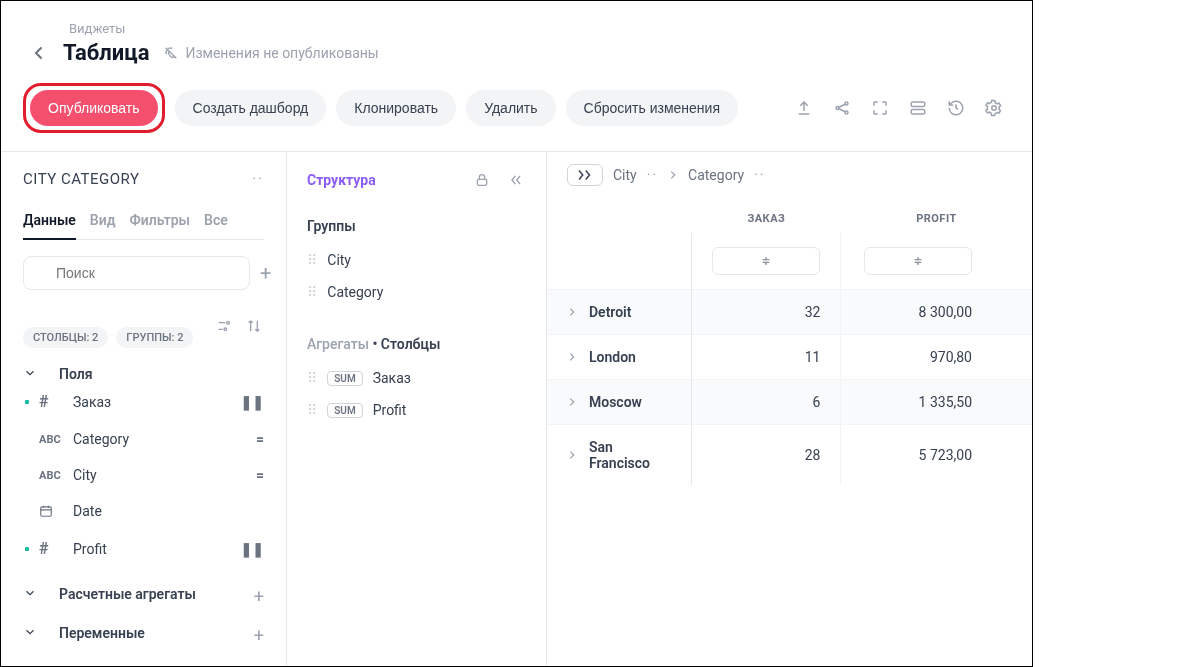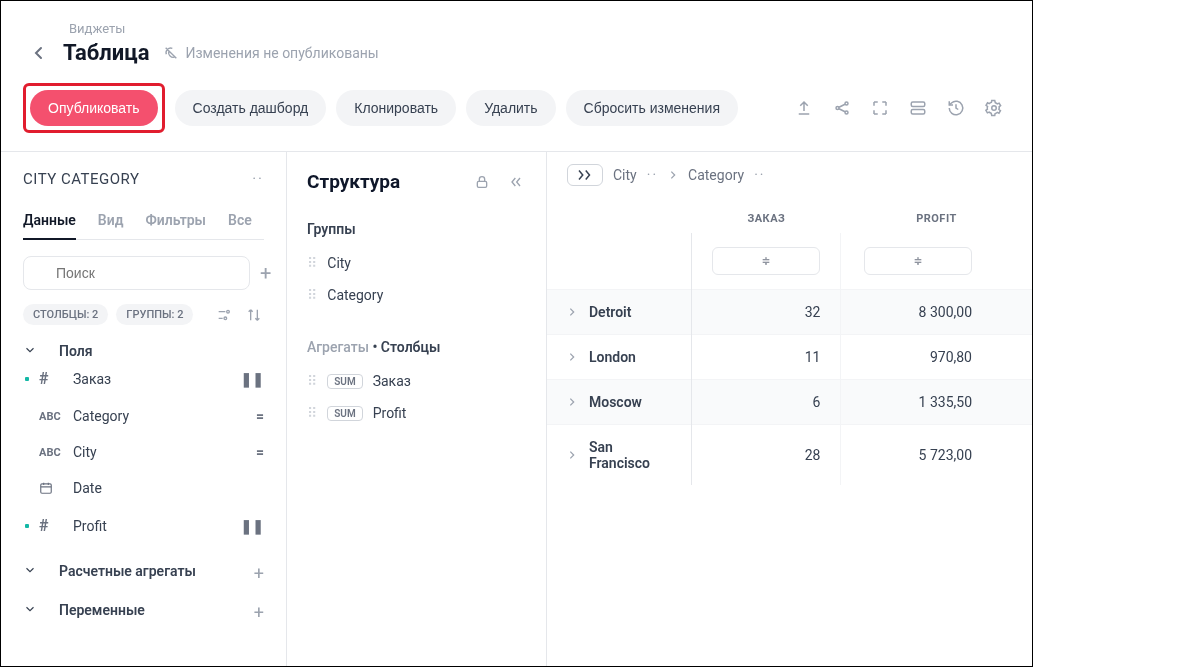--- a/index.html
+++ b/index.html
@@ -10,58 +10,58 @@
 .header { padding: 20px 28px 0 28px; }
 .breadcrumb { font-size: 13px; color: #9ca3af; margin-bottom: 4px; margin-left: 40px; }
 .title-row { display: flex; align-items: center; gap: 14px; }
 .back-arrow { width: 20px; height: 20px; display: flex; align-items: center; justify-content: center; color: #6b7280; cursor: pointer; }
 .page-title { font-size: 22px; font-weight: 700; color: #111827; }
 .status-badge { display: flex; align-items: center; gap: 6px; color: #9ca3af; font-size: 14px; }
 .status-icon { width: 16px; height: 16px; }
 
 
 .toolbar { display: flex; align-items: center; padding: 18px 28px 18px 22px; gap: 10px; }
-.highlight-box { border: 3px solid #e11d2e; border-radius: 6px; padding: 4px; display: inline-flex; }
+.highlight-box { border: 3px solid #e11d2e; border-radius: 18px; padding: 4px; display: inline-flex; }
 .btn { border: none; border-radius: 20px; padding: 10px 18px; font-size: 14px; font-weight: 500; cursor: pointer; background: #f3f4f6; color: #374151; }
 .btn.primary { background: #f4506e; color: #fff; }
 .toolbar-right { margin-left: auto; display: flex; gap: 18px; color: #9ca3af; }
 .icon-btn { width: 20px; height: 20px; cursor: pointer; display: flex; align-items: center; justify-content: center; }
 
 
 .main { display: flex; flex: 1; overflow: hidden; border-top: 1px solid #e5e7eb; }
 
 
 .left-panel { width: 286px; border-right: 1px solid #e5e7eb; padding: 18px 22px; overflow-y: auto; }
 .panel-title { font-size: 15px; font-weight: 400; letter-spacing: .5px; color: #374151; display: flex; align-items: center; justify-content: space-between; }
 .dots { color: #9ca3af; letter-spacing: 2px; }
-.tabs { display: flex; gap: 22px; margin-top: 24px; border-bottom: 1px solid #e5e7eb; }
+.tabs { display: flex; gap: 14px; margin-top: 24px; border-bottom: 1px solid #e5e7eb; }
 .tab { padding-bottom: 10px; font-size: 14px; font-weight: 600; color: #9ca3af; cursor: pointer; }
 .tab.active { color: #111827; border-bottom: 2px solid #111827; margin-bottom: -1px; }
 .search-row { display: flex; align-items: center; gap: 10px; margin-top: 16px; }
 .search-input { flex: 1; border: 1px solid #e5e7eb; border-radius: 8px; padding: 8px 12px 8px 32px; font-size: 14px; color: #6b7280; position: relative; }
 .search-wrap { position: relative; flex: 1; }
 .search-wrap svg { position: absolute; left: 10px; top: 50%; transform: translateY(-50%); color: #9ca3af; }
 .plus-btn { color: #9ca3af; font-size: 20px; cursor: pointer; width: 24px; text-align: center; }
 .badges-row { display: flex; align-items: center; gap: 8px; margin-top: 14px; }
-.badge { background: #f3f4f6; border-radius: 12px; padding: 4px 10px; font-size: 11px; color: #6b7280; font-weight: 500; }
+.badge { background: #f3f4f6; border-radius: 12px; padding: 4px 10px; font-size: 11px; color: #6b7280; font-weight: 500; margin-top: 23px; }
 .badges-icons { margin-left: auto; display: flex; gap: 10px; color: #9ca3af; }
 .section-header { display: flex; gap: 22px; margin-top: 18px; font-size: 14px; font-weight: 600; color: #374151; cursor: pointer; }
 .section-header .plus { margin-left: auto; color: #9ca3af; font-weight: 400; font-size: 18px; }
 .chev { width: 14px; height: 14px; }
 .field-item { display: flex; align-items: center; gap: 10px; padding: 10px 0 10px 2px; font-size: 14px; color: #374151; }
 .field-item .marker { width: 4px; height: 4px; background: #14b8a6; border-radius: 1px; }
 .field-item .marker.empty { background: transparent; }
 .field-type { font-size: 11px; font-weight: 700; color: #6b7280; width: 24px; }
 .field-type.hash { font-size: 16px; }
 .field-action { margin-left: auto; color: #6b7280; font-weight: 700; }
 
 
 .struct-panel { width: 260px; border-right: 1px solid #e5e7eb; padding: 18px 20px; }
 .struct-title-row { display: flex; align-items: center; justify-content: space-between; }
-.struct-title { font-size: 19px; font-weight: 700; color: #0f172a; }
+.struct-title { font-size: 14px; font-weight: 700; color: #8b5cf6; }
 .struct-icons { display: flex; gap: 14px; color: #9ca3af; }
 .struct-section { margin-top: 28px; }
 .struct-section-title { font-size: 14px; font-weight: 600; color: #374151; margin-bottom: 10px; }
 .struct-section-title .muted { color: #9ca3af; font-weight: 500; }
 .struct-item { display: flex; align-items: center; gap: 10px; padding: 8px 0; font-size: 14px; color: #374151; }
 .drag-handle { color: #d1d5db; cursor: grab; }
 .sum-tag { border: 1px solid #d1d5db; border-radius: 4px; padding: 1px 6px; font-size: 10px; color: #6b7280; font-weight: 600; }
 
 
 .data-panel { flex: 1; padding: 12px 0 0 0; overflow: auto; }

